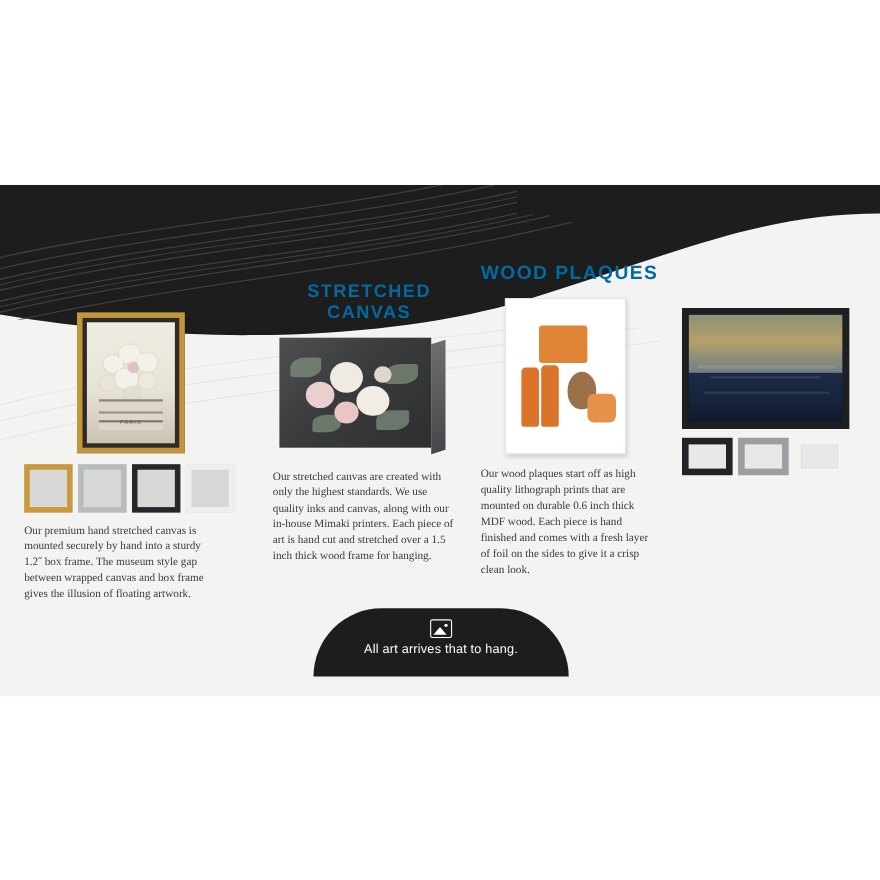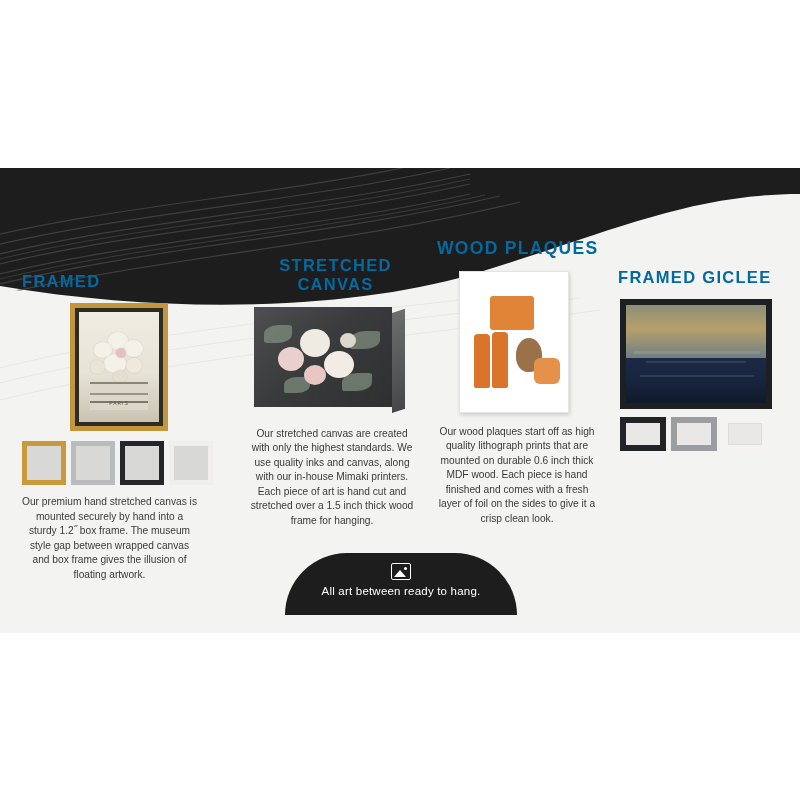--- a/index.html
+++ b/index.html
@@ -55,25 +55,24 @@
   .col-title {
     font-family: "Liberation Sans", sans-serif;
     font-weight: bold;
     color: #0369a1;
     letter-spacing: 1.3px;
     line-height: 1.18;
     text-transform: uppercase;
   }
 
   .col-body {
-    font-family: Liberation Sans, sans-serif;
+    font-family: Liberation Serif, serif;
     font-size: 10.2px;
     line-height: 1.42;
     color: #3a3a3a;
-    text-align: center;
   }
 
   
   #col1 { left: 22px; top: 104px; width: 195px; }
   #col1 .col-title { font-size: 16.5px; }
 
   .art-row {
     display: flex;
     gap: 5px;
     margin-top: 10px;
@@ -364,21 +363,20 @@
         <path d="M0,200 C160,160 320,150 560,120"></path>
         <path d="M0,215 C160,175 330,163 580,130"></path>
         <path d="M0,232 C170,190 340,178 600,142"></path>
       </g>
     </svg>
 
     <div class="columns">
 
       <div class="col" id="col1">
         <div class="col-title">
-          <div>FRAMED</div>
         </div>
 
         <div class="framed-floating">
           <div class="ff-inner">
             <div class="ff-flowers">
               <span style="left:22px;top:0px;width:20px;height:18px;"></span>
               <span style="left:8px;top:10px;width:18px;height:16px;"></span>
               <span style="left:38px;top:8px;width:19px;height:17px;"></span>
               <span style="left:18px;top:22px;width:22px;height:19px;"></span>
               <span style="left:40px;top:26px;width:16px;height:15px;background:#efe9dc;"></span>
@@ -436,23 +434,20 @@
           <div class="pl-boot" style="left:32px;top:60px;width:16px;height:56px;"></div>
           <div class="pl-dog" style="left:56px;top:66px;width:26px;height:34px;"></div>
           <div class="pl-bag" style="left:74px;top:86px;width:26px;height:26px;background:#e5914a;border-radius:6px;"></div>
           <div class="pl-sig">·</div>
         </div>
 
         <div class="col-body" style="margin-top:12px;width:160px;">Our wood plaques start off as high quality lithograph prints that are mounted on durable 0.6 inch thick MDF wood. Each piece is hand finished and comes with a fresh layer of foil on the sides to give it a crisp clean look.</div>
       </div>
 
       <div class="col" id="col4">
-        <div class="col-title">
-          <div>FRAMED GICLEE</div>
-        </div>
 
         <div class="giclee">
           <div class="gc-sky"></div>
           <div class="gc-water"></div>
           <div class="gc-streak" style="left:8px;top:46px;width:126px;height:3px;"></div>
           <div class="gc-streak" style="left:20px;top:56px;width:100px;height:2px;"></div>
           <div class="gc-streak" style="left:14px;top:70px;width:114px;height:2px;"></div>
         </div>
 
         <div class="giclee-frames">
@@ -460,18 +455,18 @@
           <div class="gf gray"></div>
           <div class="gf white"></div>
         </div>
 
       </div>
 
     </div>
 
     <div class="badge">
       <div class="badge-icon"></div>
-      <div class="badge-text">All art between ready to hang.</div>
+      <div class="badge-text">All art arrives that to hang.</div>
     </div>
 
   </div>
 
 </div>
 
 </body></html>

